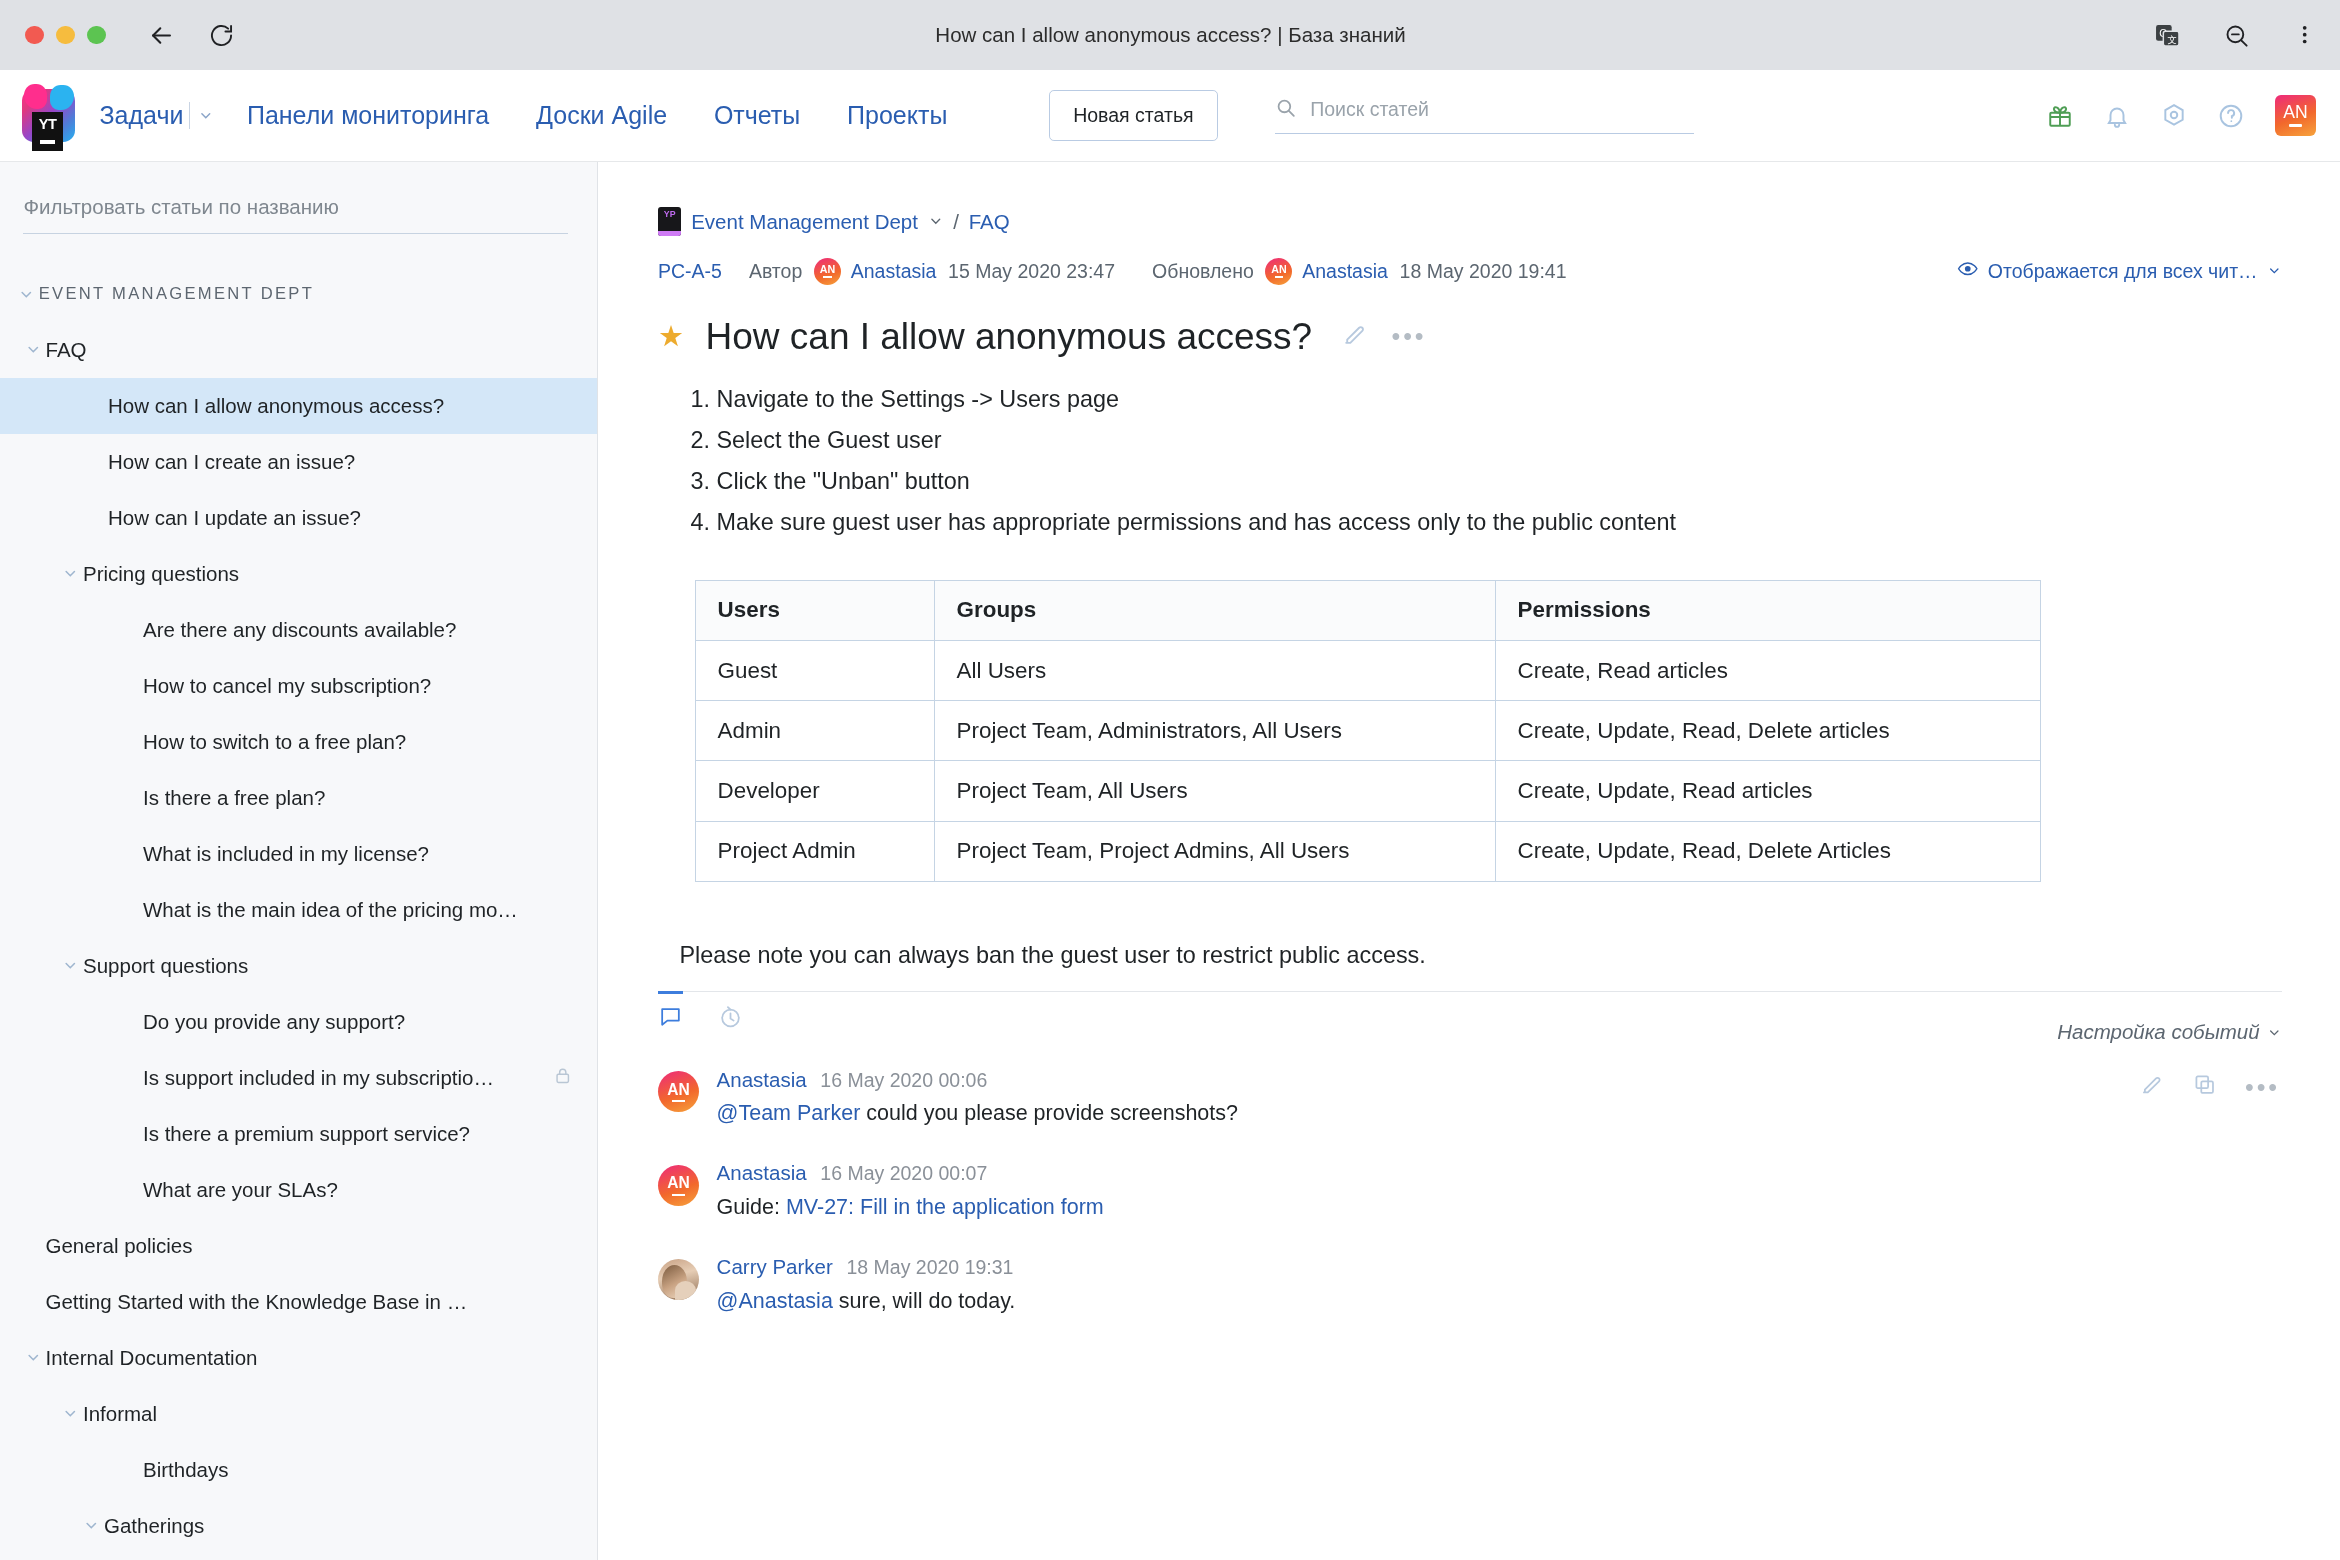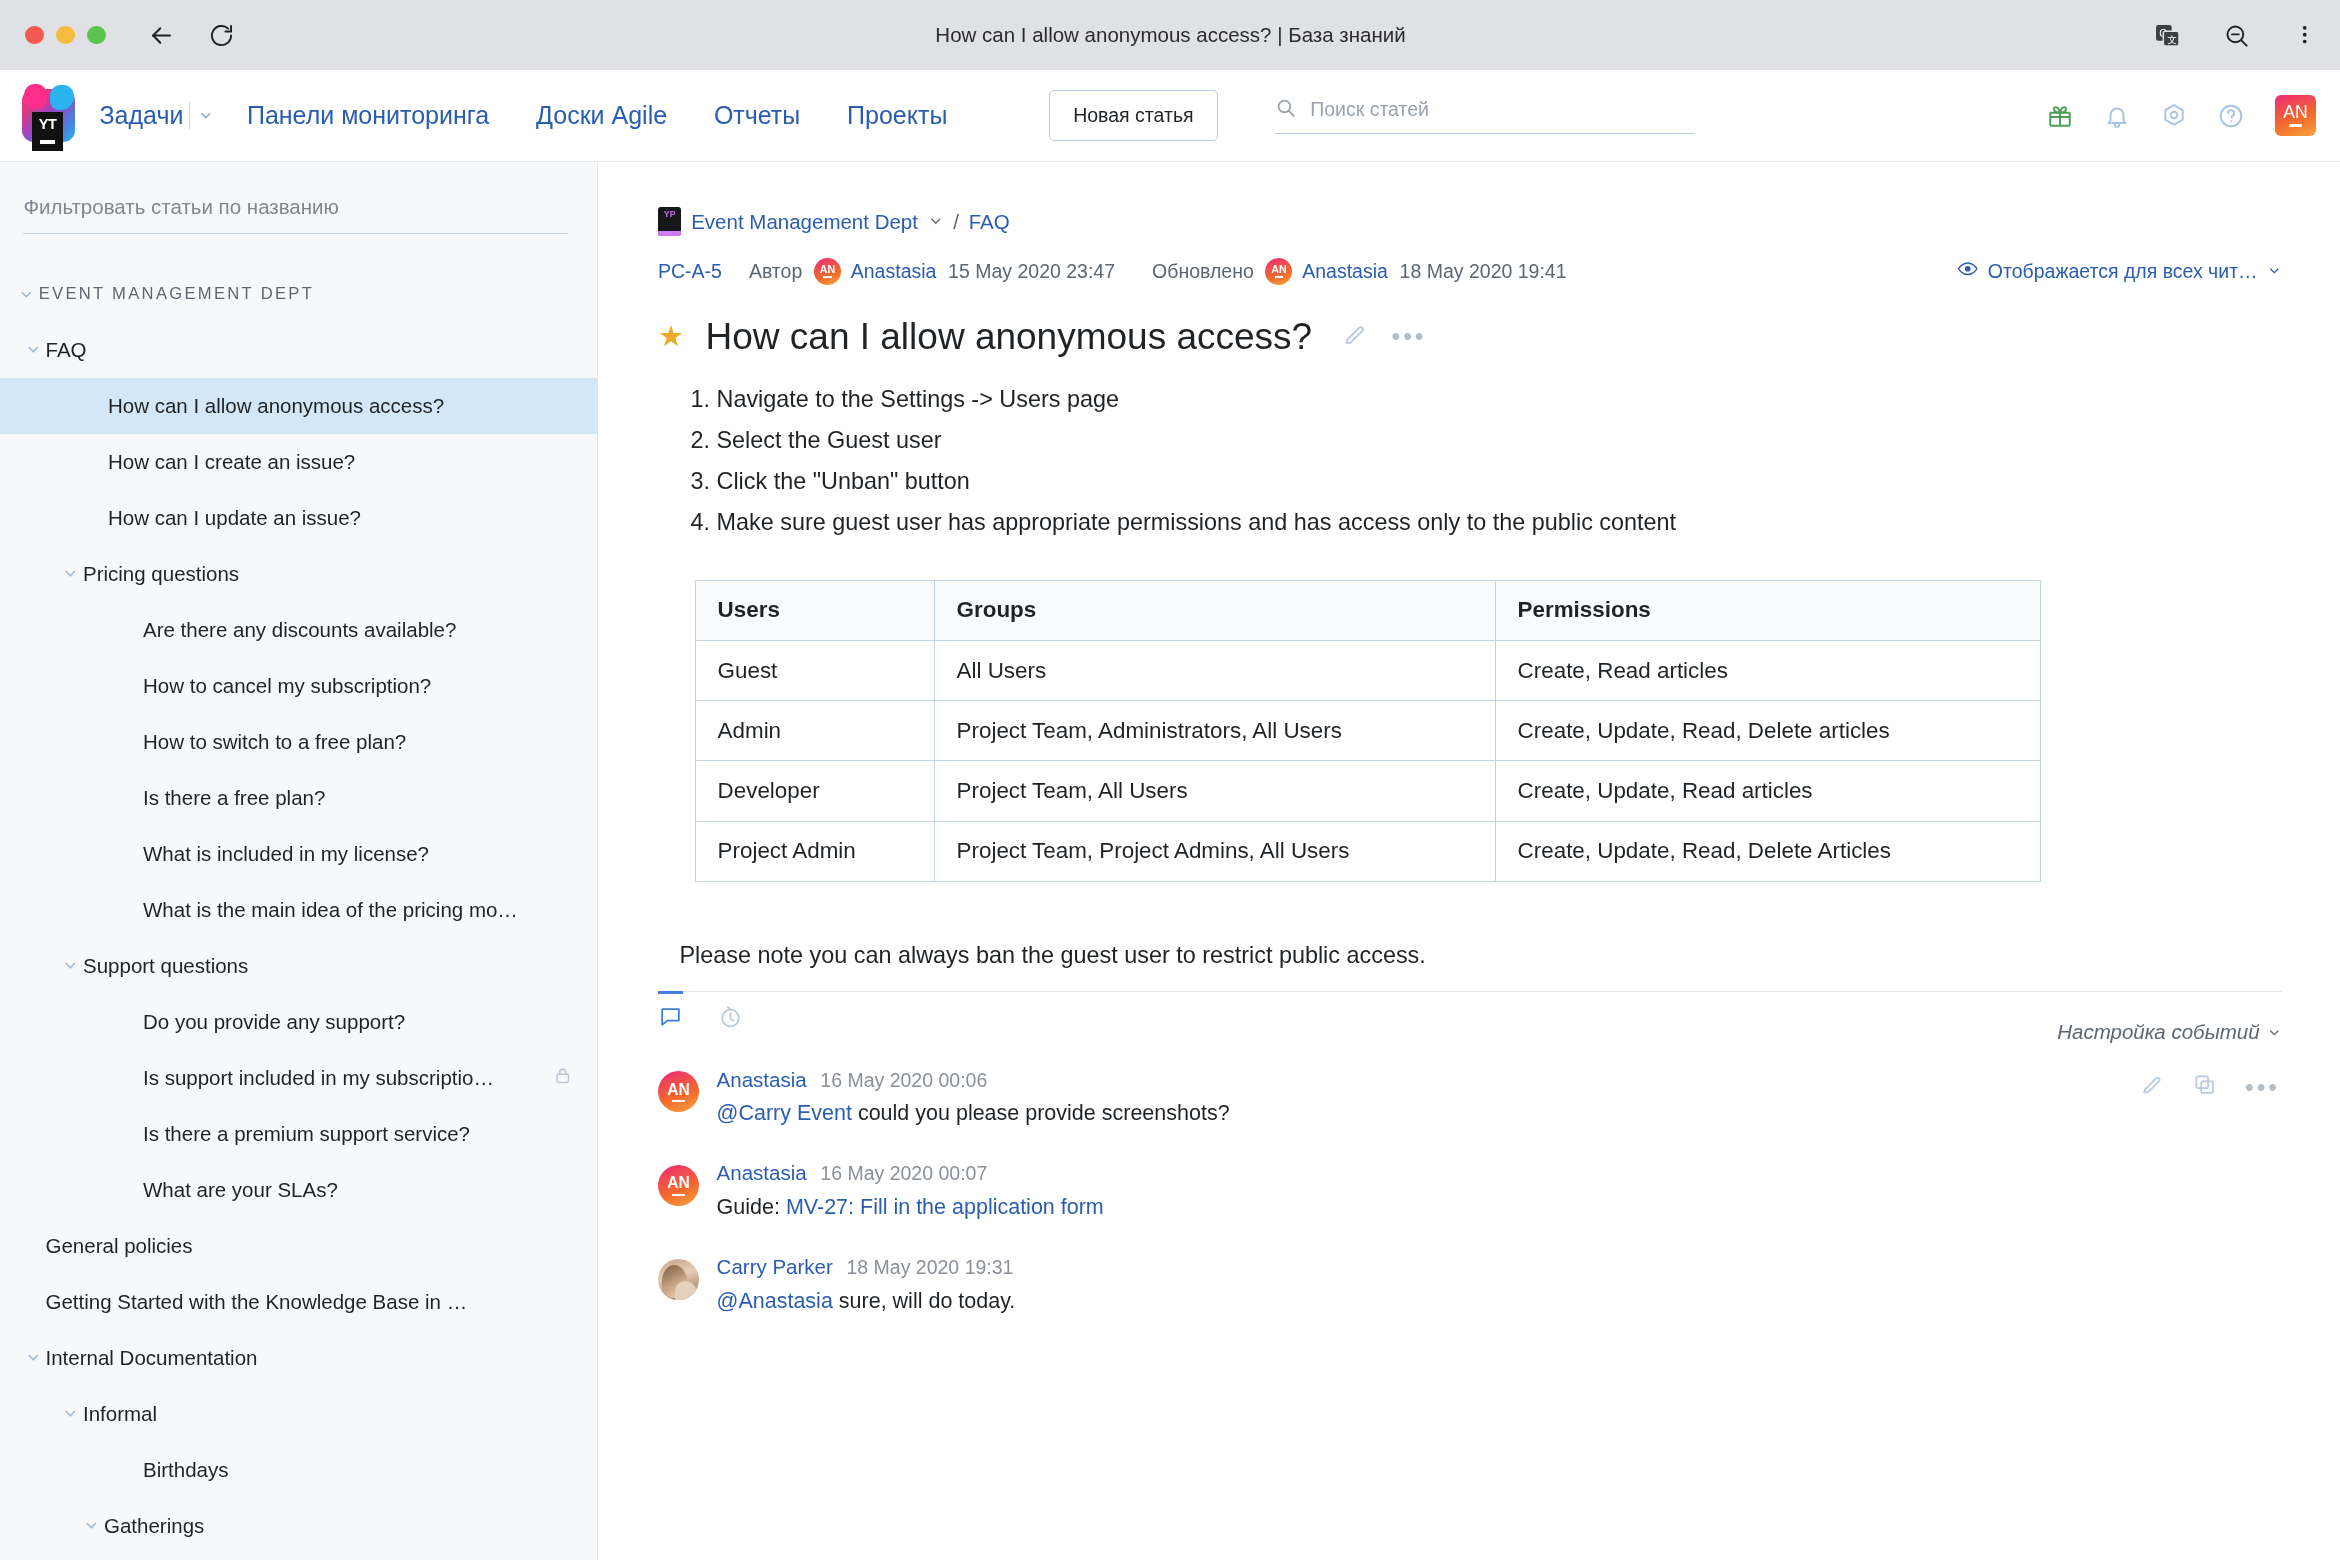--- a/index.html
+++ b/index.html
@@ -839,21 +839,21 @@
         <div class="comment">
           <div class="c-avatar">
             <span>AN</span>
             <span class="ul"></span>
           </div>
           <div class="c-main">
             <div class="c-head">
               <span class="c-author">Anastasia</span>
               <span class="c-time">16 May 2020 00:06</span>
             </div>
-            <div class="c-text"><span class="mention">@Carry Event</span> could you please provide screenshots?</div>
+            <div class="c-text"><span class="mention">@Team Parker</span> could you please provide screenshots?</div>
           </div>
           <div class="c-actions">
             <span class="icon"><svg width="23.4" height="23.4" viewBox="0 0 24 24" fill="none" stroke="#b7c9de" stroke-width="1.8" stroke-linecap="round" stroke-linejoin="round">
                 <path d="M4 20h4L19.5 8.5a2.1 2.1 0 0 0-3-3L5 17v3z"></path>
               </svg></span>
             <span class="icon"><svg width="23.4" height="23.4" viewBox="0 0 24 24" fill="none" stroke="#b7c9de" stroke-width="1.8">
                 <rect x="3.5" y="3.5" width="12" height="12" rx="1.5"></rect>
                 <rect x="8.5" y="8.5" width="12" height="12" rx="1.5"></rect>
               </svg></span>
             <span class="icon dots">•••</span>

